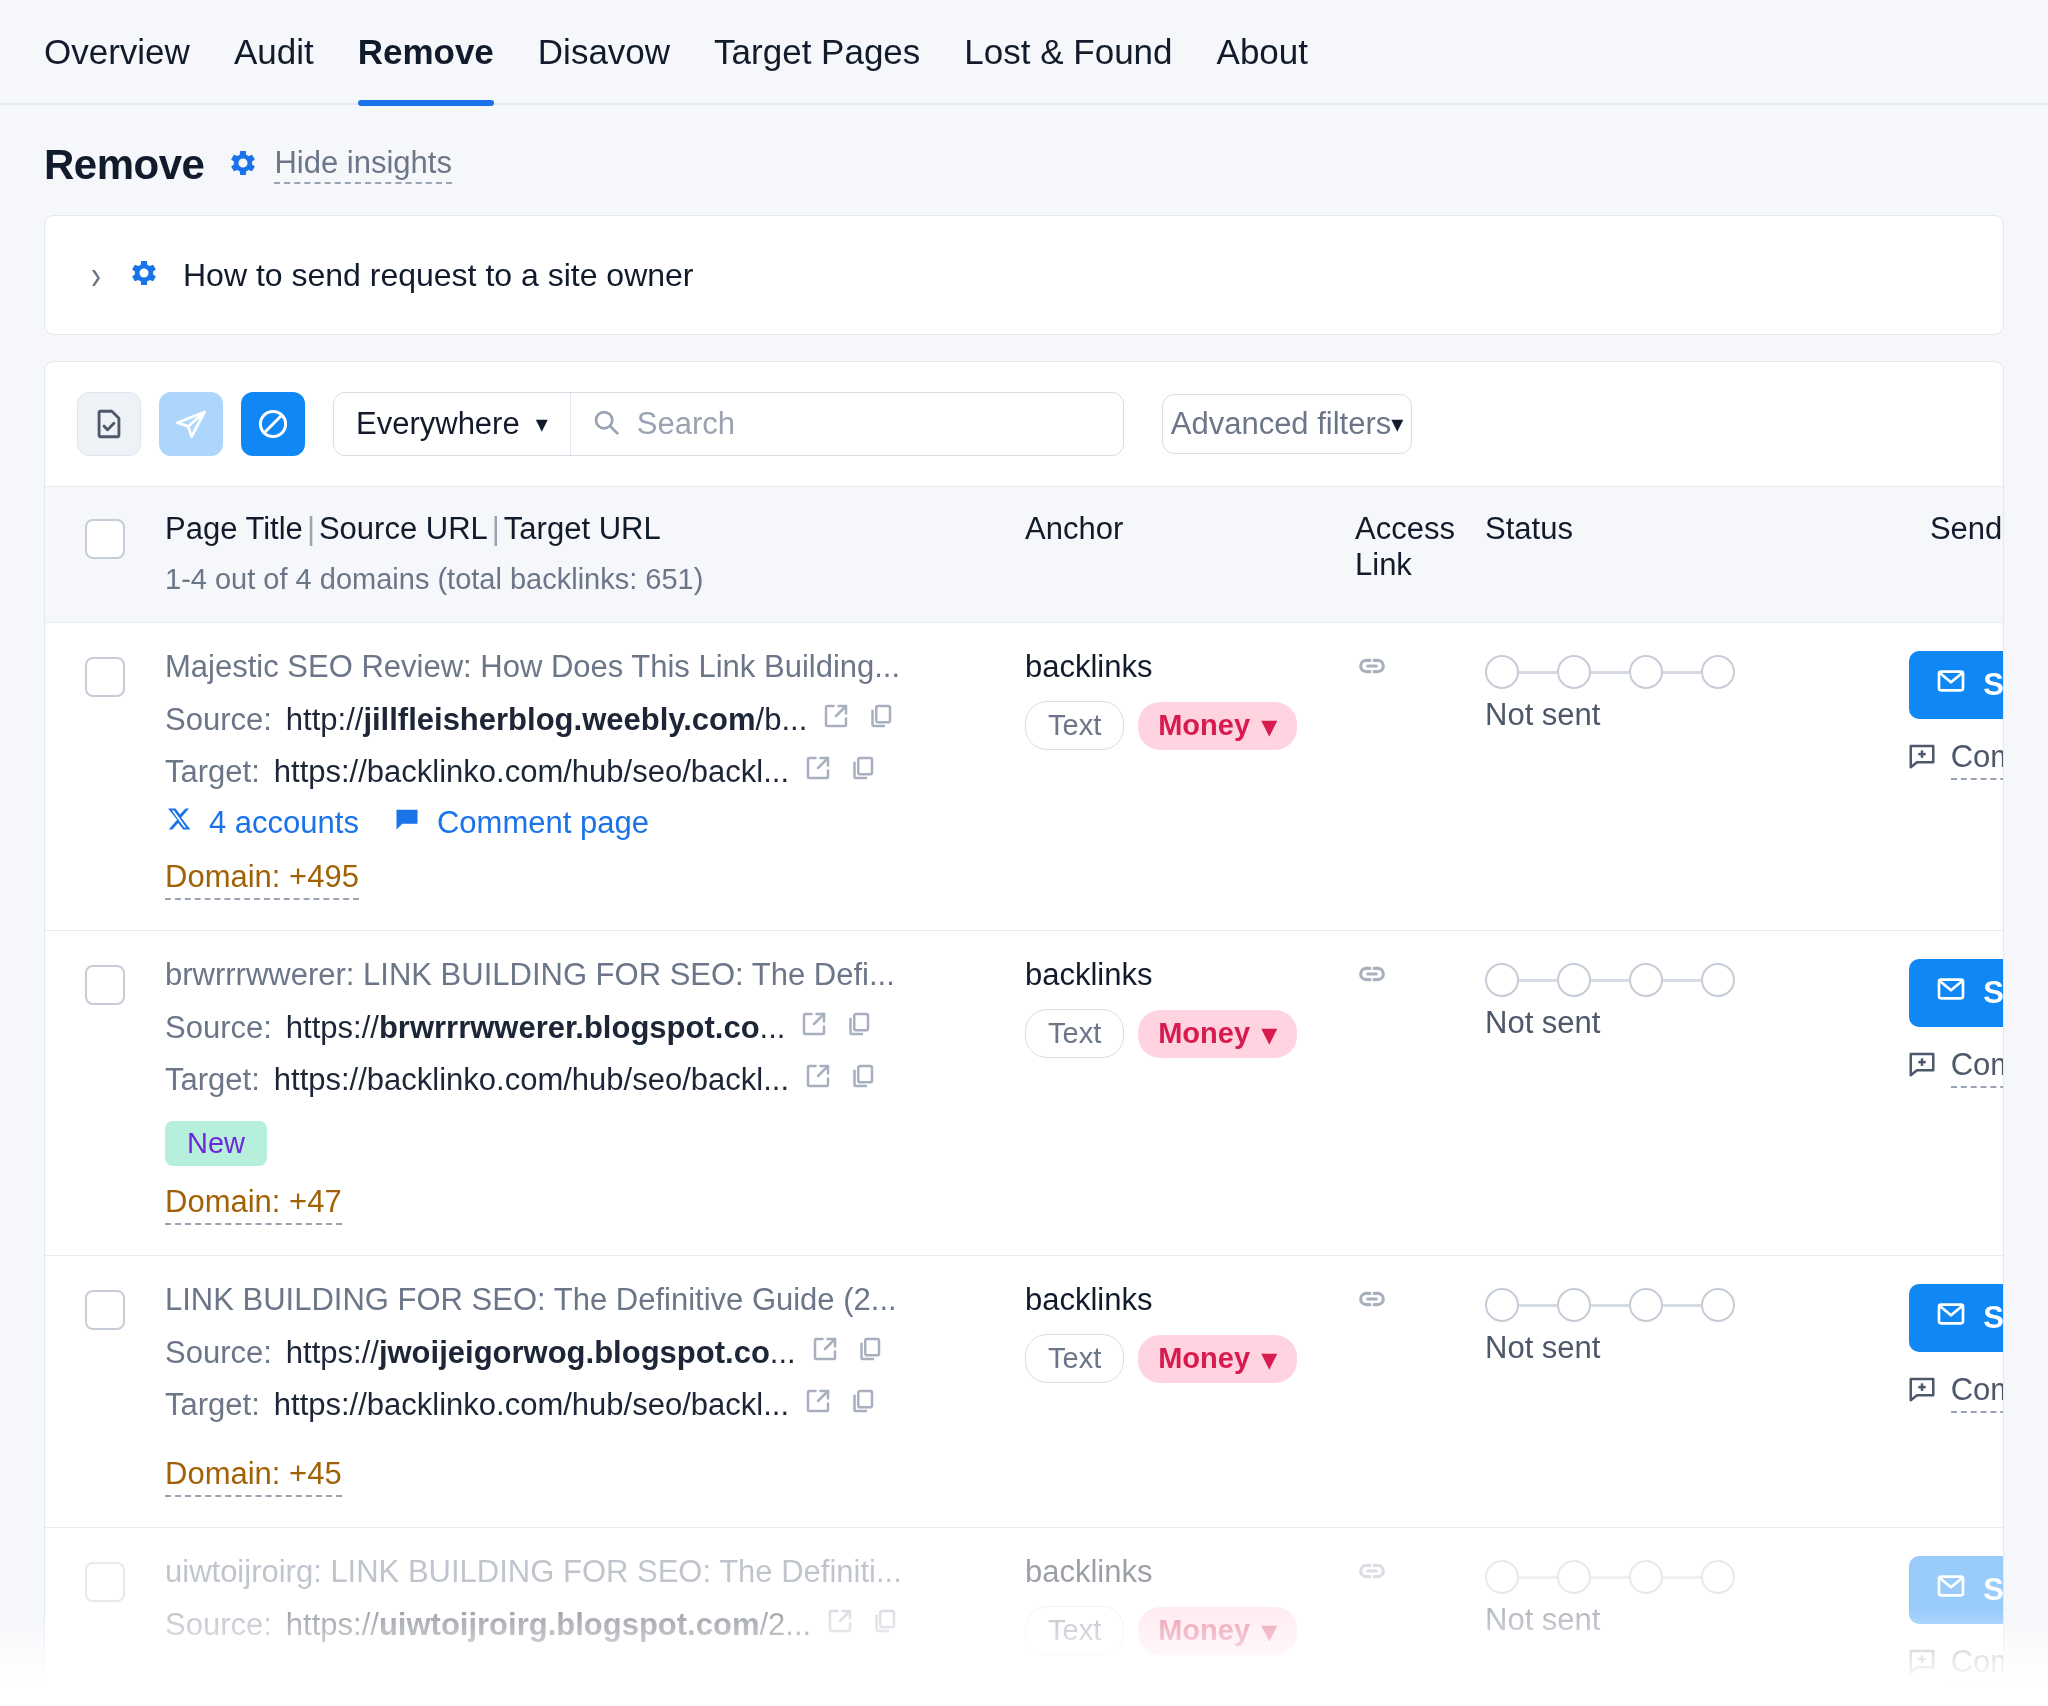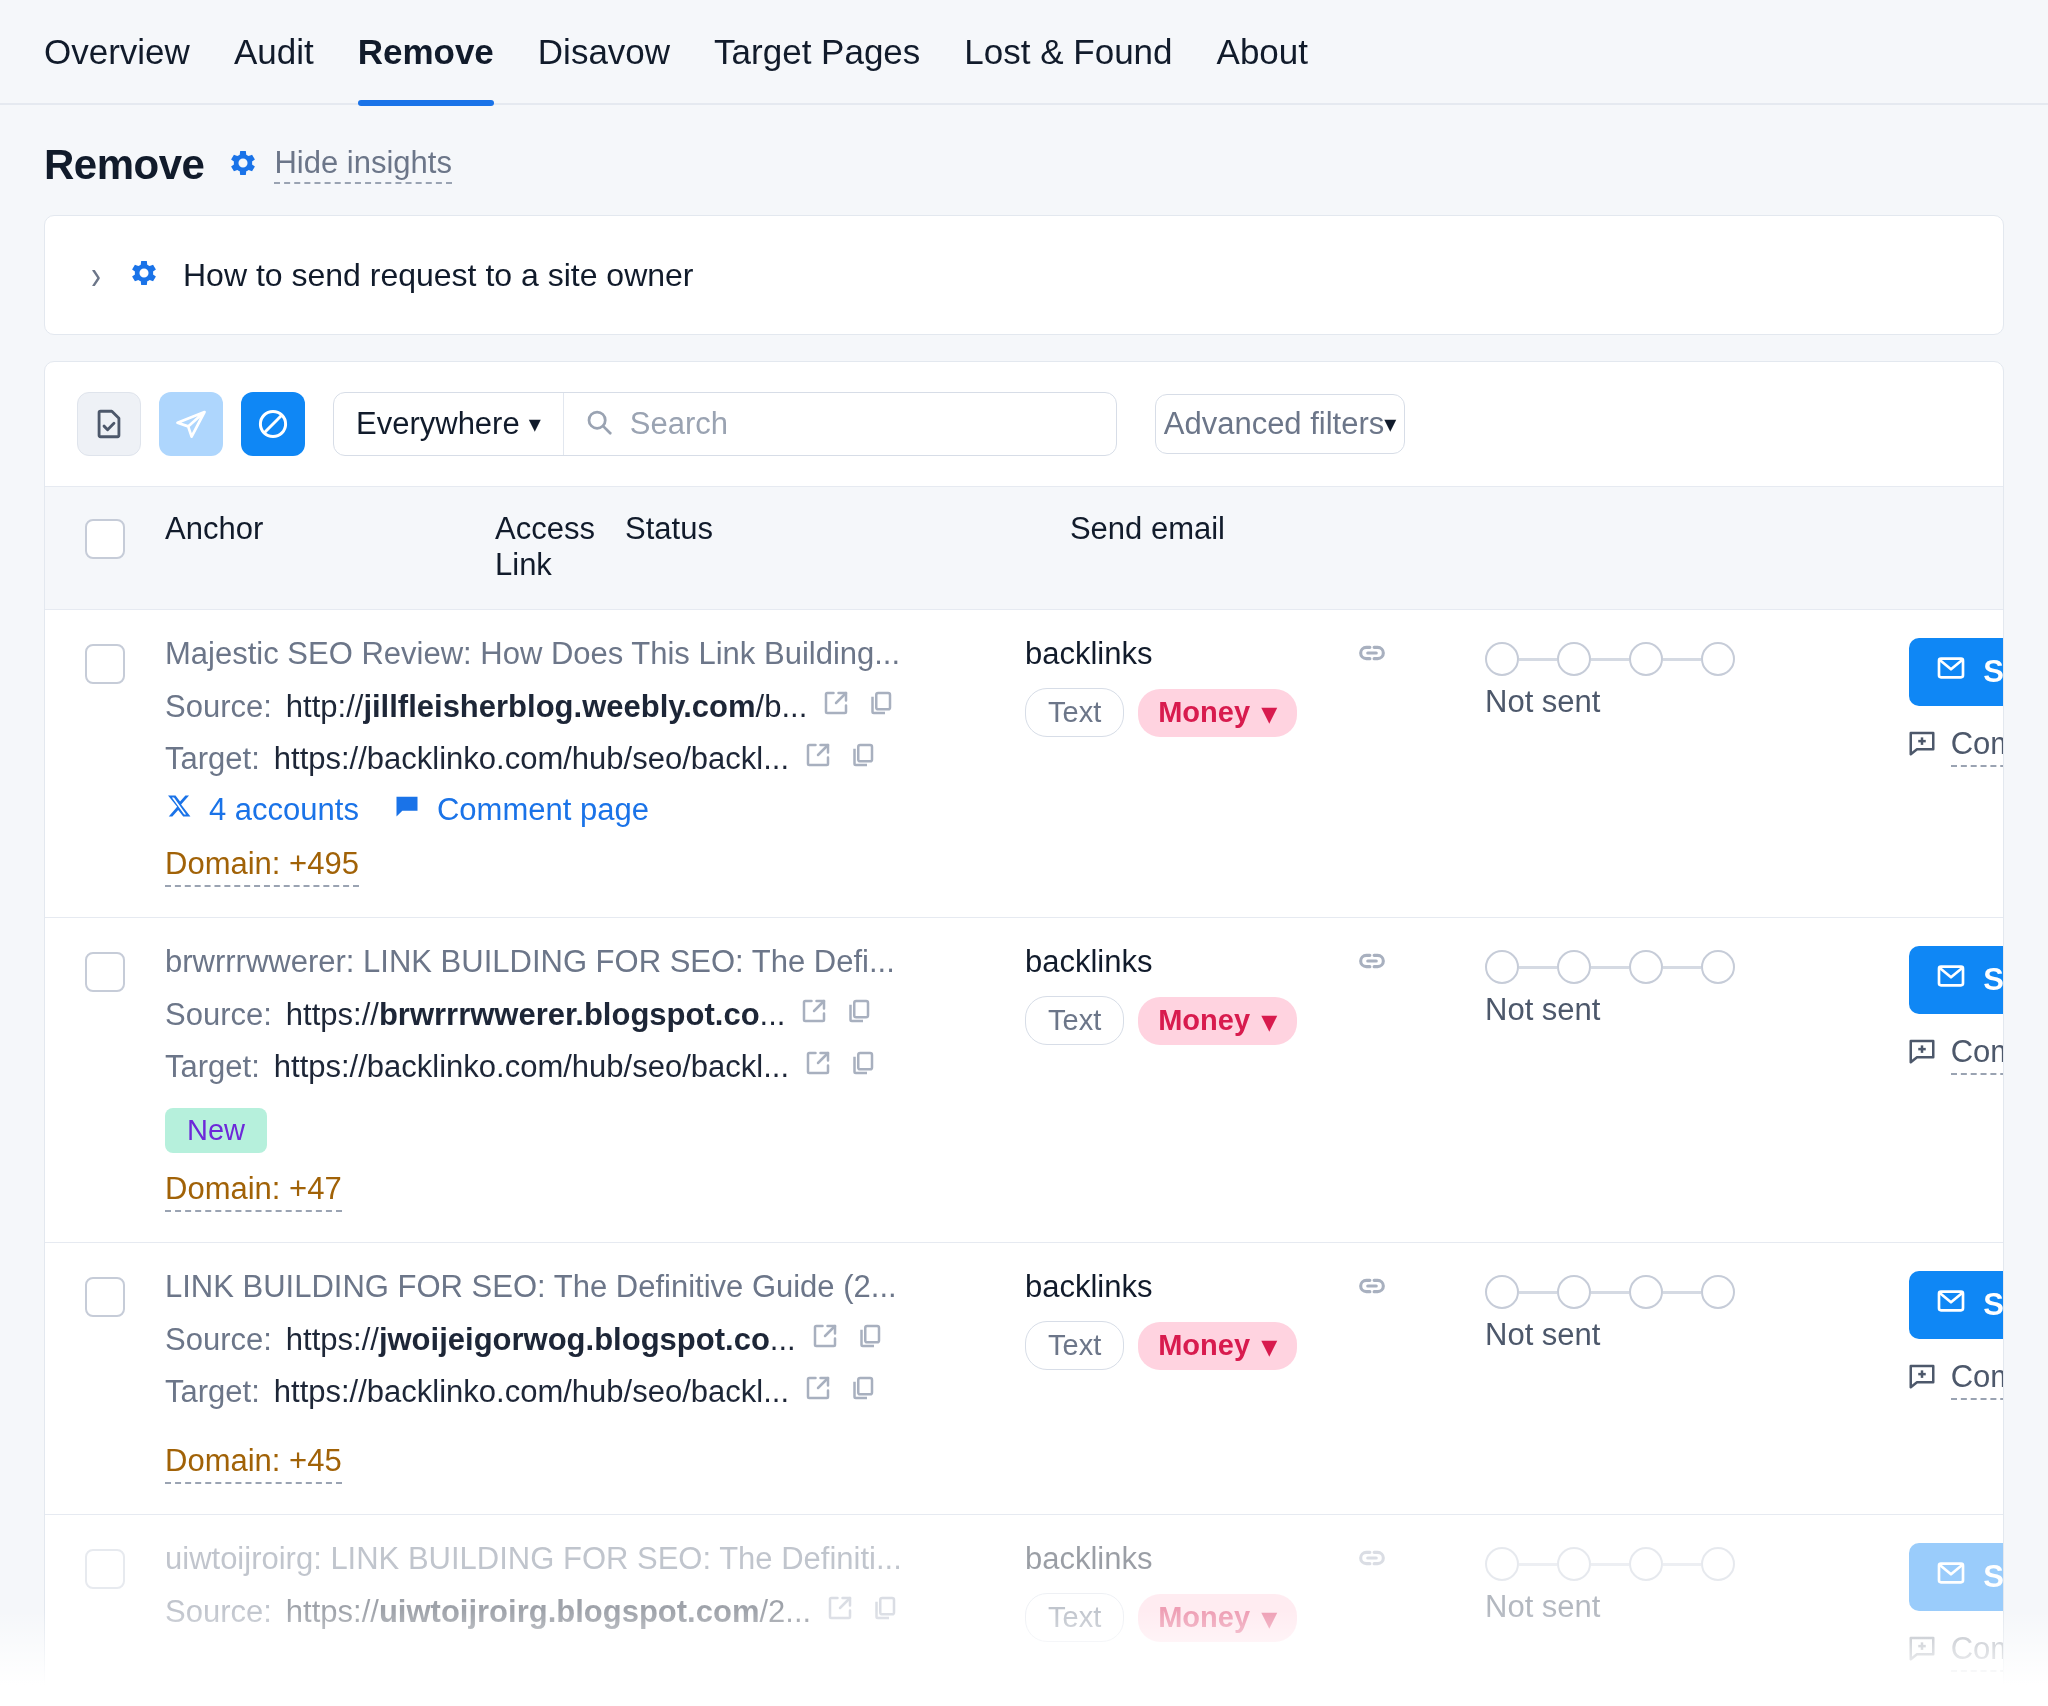--- a/index.html
+++ b/index.html
@@ -90,21 +90,21 @@
   .icon-btn.lightblue { background:#aed6fd; }
   .icon-btn.blue { background:#0f87f5; }
 
   .select-search {
     display:flex; align-items:stretch;
     border:1px solid #d7dde7; border-radius:12px;
     background:#fff; height:64px; overflow:hidden;
     margin-left: 10px;
   }
   .sel-box {
-    display:flex; align-items:center; gap:9px;
+    display:flex; align-items:center; gap:16px;
     padding: 0 22px;
     font-size:31px; color:#111b2b;
     border-right:1px solid #e2e7ef;
     cursor:pointer;
     white-space:nowrap;
   }
   .search-box {
     display:flex; align-items:center; gap:16px;
     padding: 0 20px; width: 552px; cursor:text;
   }
@@ -296,20 +296,24 @@
       <div class="adv-btn">
         <span>Advanced filters</span>
         <span class="caret gray">▾</span>
       </div>
     </div>
 
     <div class="thead">
       <div class="cb-cell">
         <div class="checkbox"></div>
       </div>
+      <div class="col-main">
+        <div class="th"><span>Page Title</span><span class="sep">|</span><span>Source URL</span><span class="sep">|</span><span>Target URL</span></div>
+        <div class="th-sub">1-4 out of 4 domains (total backlinks: 651)</div>
+      </div>
       <div class="col-anchor th">Anchor</div>
       <div class="col-access">
         <div class="th">Access</div>
         <div class="th">Link</div>
       </div>
       <div class="col-status th">Status</div>
       <div class="col-send th">Send email</div>
     </div>
 
     <div id="rows">

